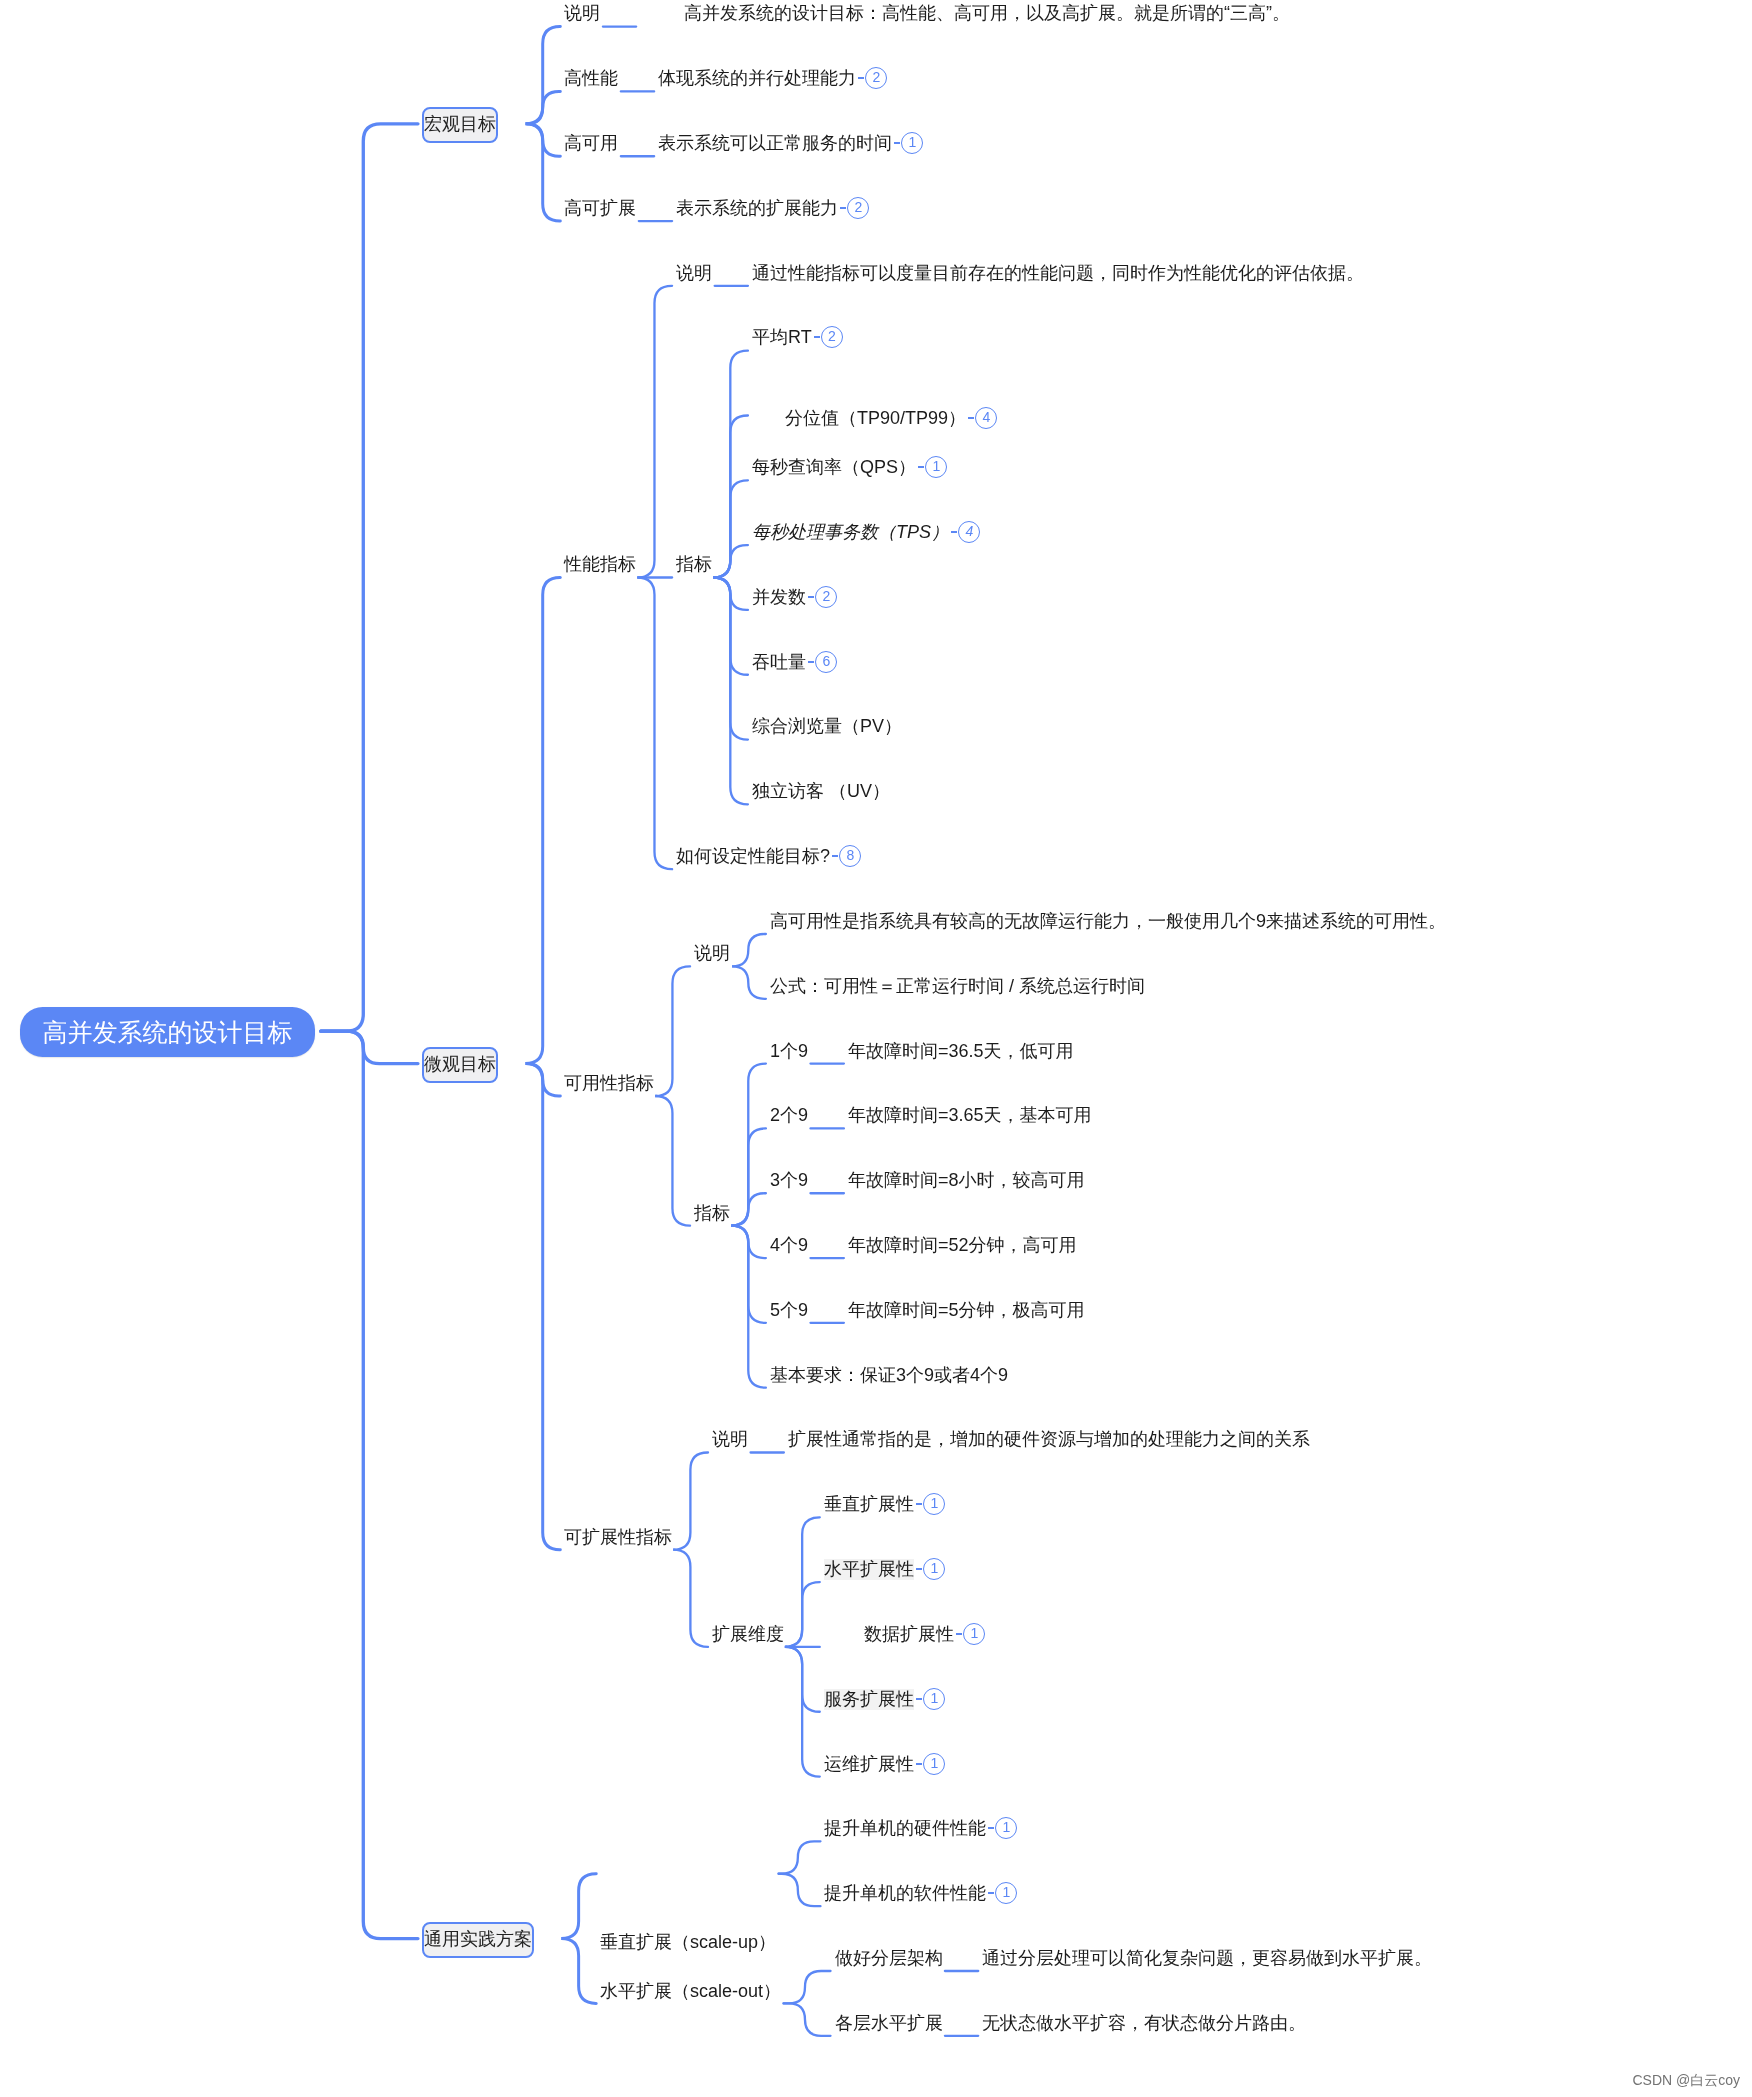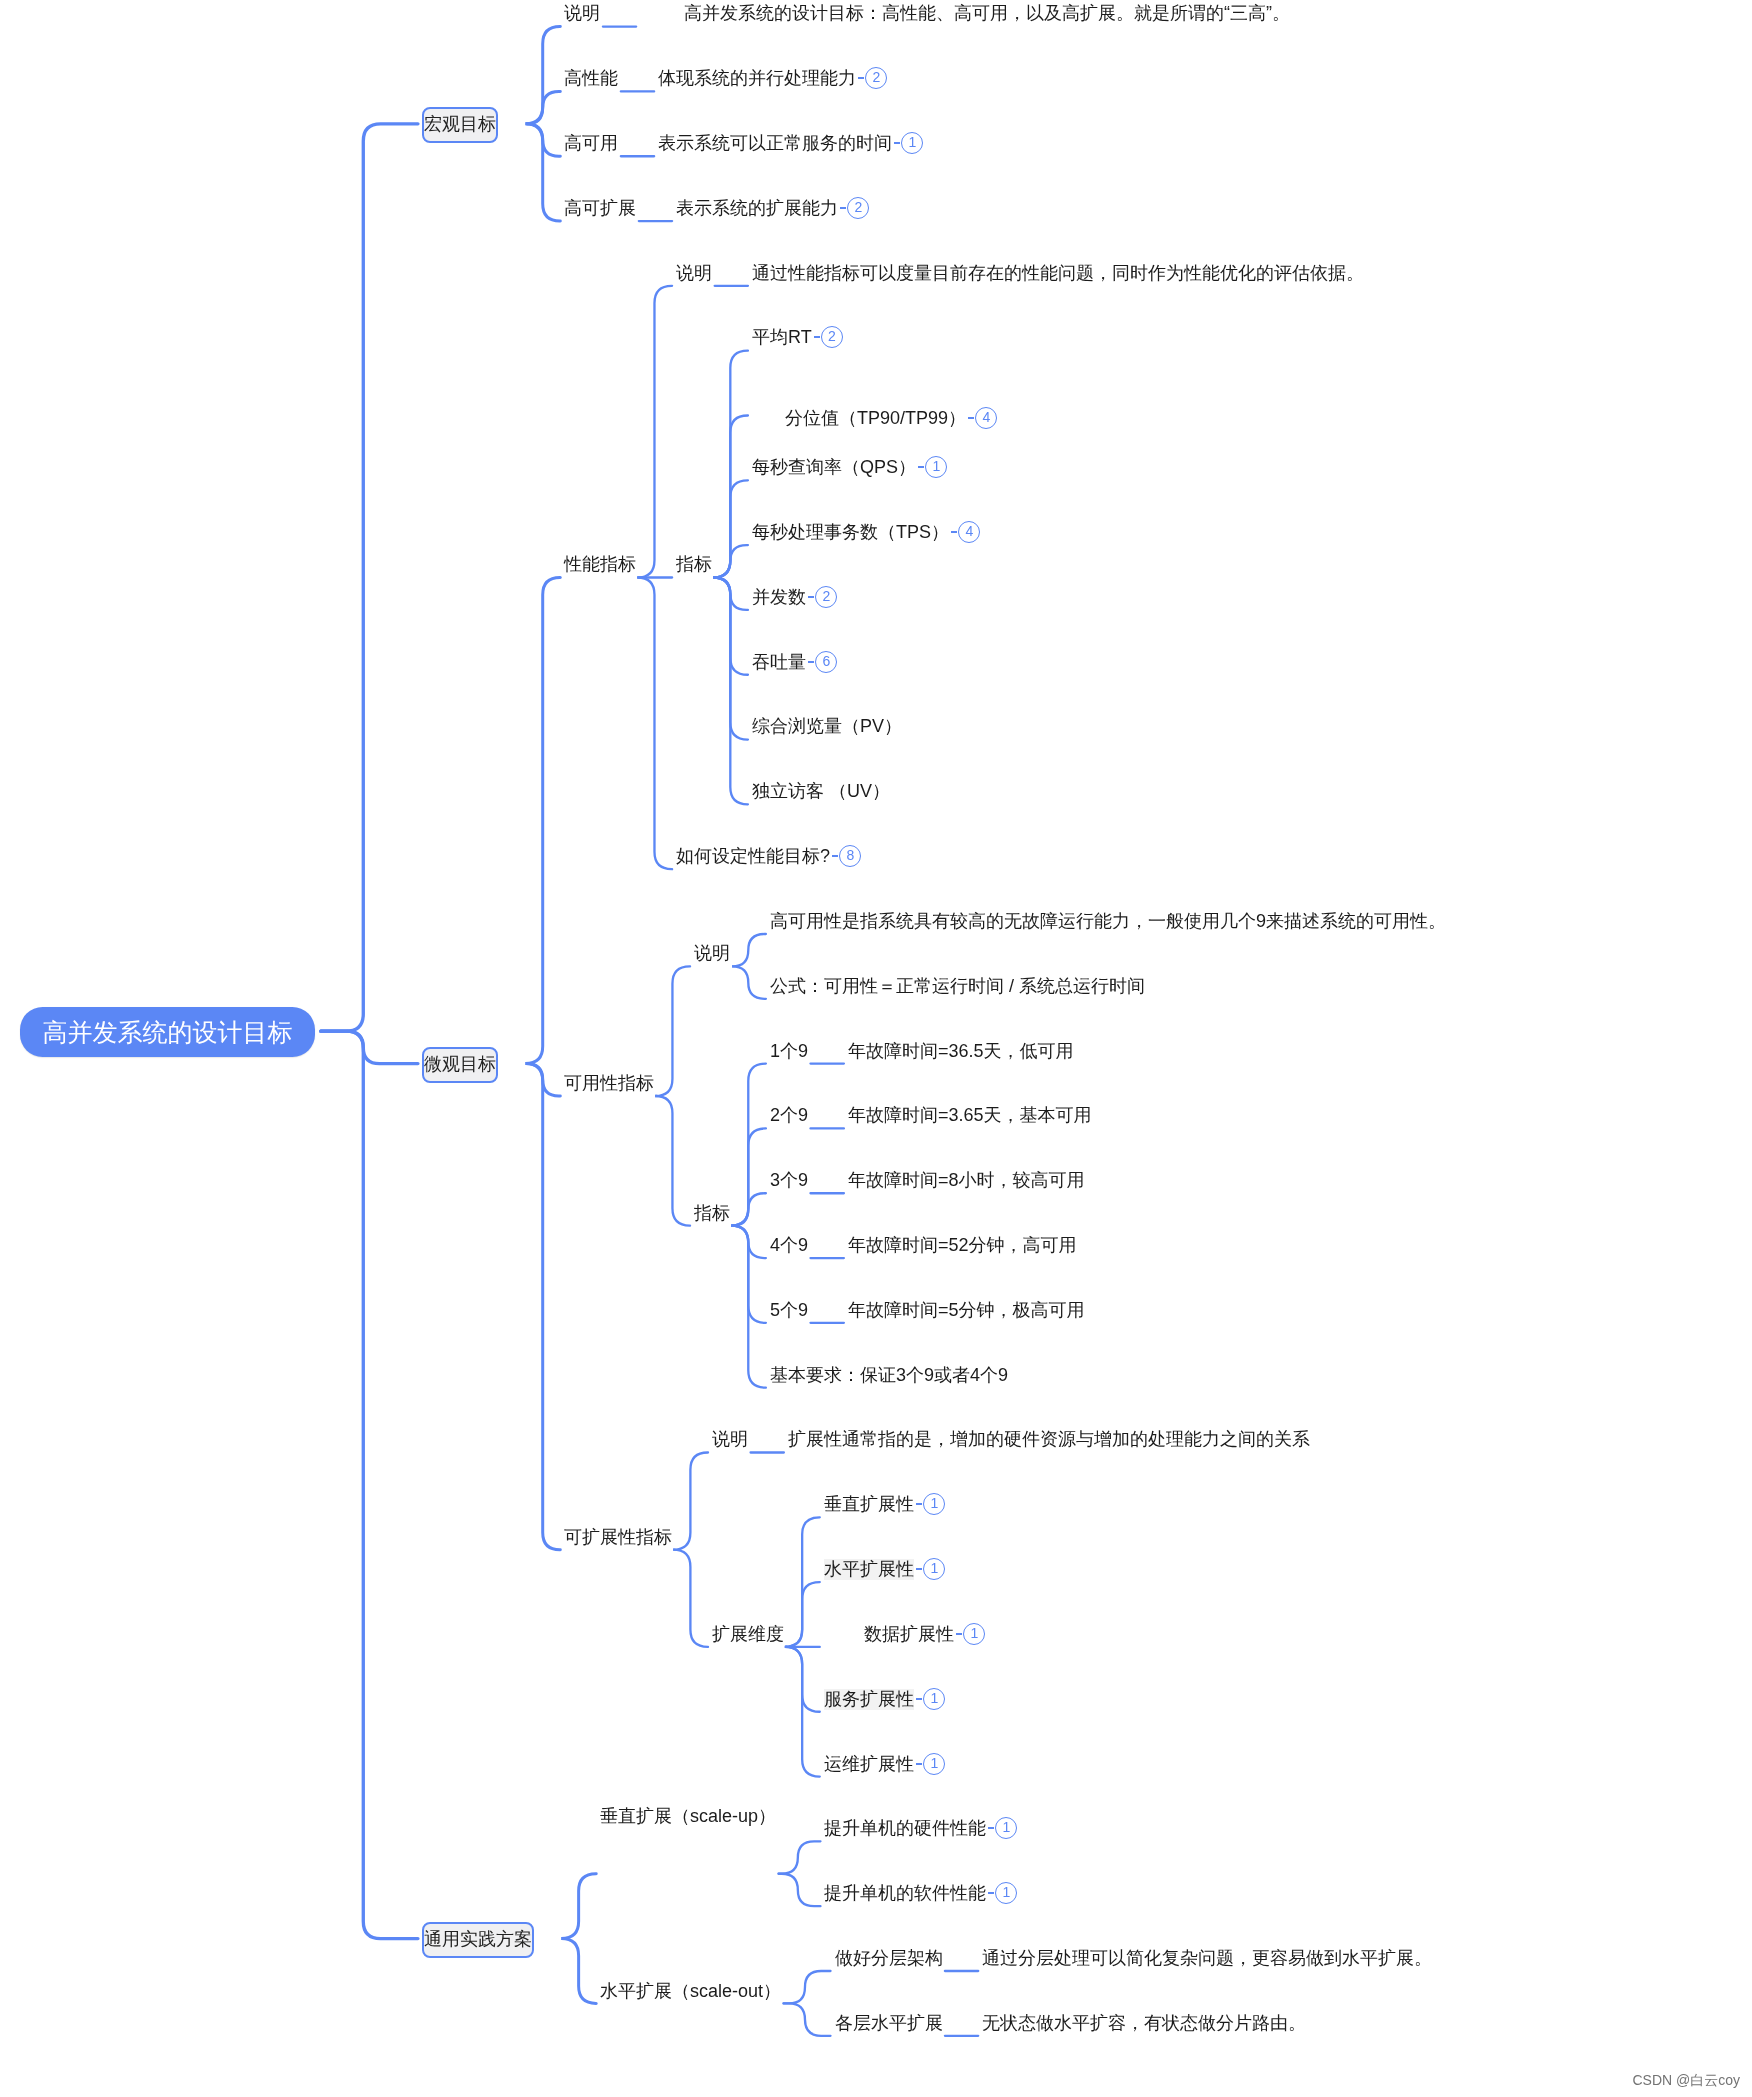--- a/index.html
+++ b/index.html
@@ -92,21 +92,21 @@
       <div class="node plain" style="left: 564px; top: 208px; height: auto; transform: translateY(-11px);"><span class="lbl">高可扩展</span></div>
       <div class="node plain" style="left: 676px; top: 208px; height: auto; transform: translateY(-11px);"><span class="lbl">表示系统的扩展能力</span><span class="badge">2</span></div>
       <div class="node lvl1" style="left: 422px; top: 1047px; height: auto;"><span class="lbl">微观目标</span></div>
       <div class="node plain" style="left: 564px; top: 564px; height: auto; transform: translateY(-11px);"><span class="lbl">性能指标</span></div>
       <div class="node plain" style="left: 676px; top: 273px; height: auto; transform: translateY(-11px);"><span class="lbl">说明</span></div>
       <div class="node plain" style="left: 752px; top: 273px; height: auto; transform: translateY(-11px);"><span class="lbl">通过性能指标可以度量目前存在的性能问题，同时作为性能优化的评估依据。</span></div>
       <div class="node plain" style="left: 676px; top: 564px; height: auto; transform: translateY(-11px);"><span class="lbl">指标</span></div>
       <div class="node plain" style="left: 752px; top: 337px; height: auto; transform: translateY(-11px);"><span class="lbl">平均RT</span><span class="badge">2</span></div>
       <div class="node plain" style="left: 752px; top: 418px; height: auto; transform: translateY(-11px); margin-left: 33px;"><span class="lbl">分位值（TP90/TP99）</span><span class="badge">4</span></div>
       <div class="node plain" style="left: 752px; top: 467px; height: auto; transform: translateY(-11px);"><span class="lbl">每秒查询率（QPS）</span><span class="badge">1</span></div>
-      <div class="node plain" style="left: 752px; top: 532px; height: auto; transform: translateY(-11px);"><span class="lbl">每秒处理事务数（TPS）</span><span class="badge">4</span></div>
+      <div class="node plain" style="left: 752px; top: 532px; height: auto; transform: translateY(-11px); font-style: italic;"><span class="lbl">每秒处理事务数（TPS）</span><span class="badge">4</span></div>
       <div class="node plain" style="left: 752px; top: 597px; height: auto; transform: translateY(-11px);"><span class="lbl">并发数</span><span class="badge">2</span></div>
       <div class="node plain" style="left: 752px; top: 662px; height: auto; transform: translateY(-11px);"><span class="lbl">吞吐量</span><span class="badge">6</span></div>
       <div class="node plain" style="left: 752px; top: 726px; height: auto; transform: translateY(-11px);"><span class="lbl">综合浏览量（PV）</span></div>
       <div class="node plain" style="left: 752px; top: 791px; height: auto; transform: translateY(-11px);"><span class="lbl">独立访客 （UV）</span></div>
       <div class="node plain" style="left: 676px; top: 856px; height: auto; transform: translateY(-11px);"><span class="lbl">如何设定性能目标?</span><span class="badge">8</span></div>
       <div class="node plain" style="left: 564px; top: 1083px; height: auto; transform: translateY(-11px);"><span class="lbl">可用性指标</span></div>
       <div class="node plain" style="left: 694px; top: 953px; height: auto; transform: translateY(-11px);"><span class="lbl">说明</span></div>
       <div class="node plain" style="left: 770px; top: 921px; height: auto; transform: translateY(-11px);"><span class="lbl">高可用性是指系统具有较高的无故障运行能力，一般使用几个9来描述系统的可用性。</span></div>
       <div class="node plain" style="left: 770px; top: 986px; height: auto; transform: translateY(-11px);"><span class="lbl">公式：可用性＝正常运行时间 / 系统总运行时间</span></div>
       <div class="node plain" style="left: 694px; top: 1213px; height: auto; transform: translateY(-11px);"><span class="lbl">指标</span></div>
@@ -124,21 +124,21 @@
       <div class="node plain" style="left: 564px; top: 1537px; height: auto; transform: translateY(-11px);"><span class="lbl">可扩展性指标</span></div>
       <div class="node plain" style="left: 712px; top: 1439px; height: auto; transform: translateY(-11px);"><span class="lbl">说明</span></div>
       <div class="node plain" style="left: 788px; top: 1439px; height: auto; transform: translateY(-11px);"><span class="lbl">扩展性通常指的是，增加的硬件资源与增加的处理能力之间的关系</span></div>
       <div class="node plain" style="left: 712px; top: 1634px; height: auto; transform: translateY(-11px);"><span class="lbl">扩展维度</span></div>
       <div class="node plain" style="left: 824px; top: 1504px; height: auto; transform: translateY(-11px);"><span class="lbl">垂直扩展性</span><span class="badge">1</span></div>
       <div class="node plain" style="left: 824px; top: 1569px; height: auto; transform: translateY(-11px);"><span class="lbl hl">水平扩展性</span><span class="badge">1</span></div>
       <div class="node plain" style="left: 824px; top: 1634px; height: auto; transform: translateY(-11px); margin-left: 40px;"><span class="lbl">数据扩展性</span><span class="badge">1</span></div>
       <div class="node plain" style="left: 824px; top: 1699px; height: auto; transform: translateY(-11px);"><span class="lbl hl">服务扩展性</span><span class="badge">1</span></div>
       <div class="node plain" style="left: 824px; top: 1764px; height: auto; transform: translateY(-11px);"><span class="lbl">运维扩展性</span><span class="badge">1</span></div>
       <div class="node lvl1" style="left: 422px; top: 1922px; height: auto;"><span class="lbl">通用实践方案</span></div>
-      <div class="node plain" style="left: 600px; top: 1816px; height: auto; transform: translateY(-11px);"><span class="lbl">垂直扩展（scale-up）</span></div>
+      <div class="node plain" style="left: 600px; top: 1942px; height: auto; transform: translateY(-11px);"><span class="lbl">垂直扩展（scale-up）</span></div>
       <div class="node plain" style="left: 824px; top: 1828px; height: auto; transform: translateY(-11px);"><span class="lbl">提升单机的硬件性能</span><span class="badge">1</span></div>
       <div class="node plain" style="left: 824px; top: 1893px; height: auto; transform: translateY(-11px);"><span class="lbl">提升单机的软件性能</span><span class="badge">1</span></div>
       <div class="node plain" style="left: 600px; top: 1991px; height: auto; transform: translateY(-11px);"><span class="lbl">水平扩展（scale-out）</span></div>
       <div class="node plain" style="left: 835px; top: 1958px; height: auto; transform: translateY(-11px);"><span class="lbl">做好分层架构</span></div>
       <div class="node plain" style="left: 982px; top: 1958px; height: auto; transform: translateY(-11px);"><span class="lbl">通过分层处理可以简化复杂问题，更容易做到水平扩展。</span></div>
       <div class="node plain" style="left: 835px; top: 2023px; height: auto; transform: translateY(-11px);"><span class="lbl">各层水平扩展</span></div>
       <div class="node plain" style="left: 982px; top: 2023px; height: auto; transform: translateY(-11px);"><span class="lbl">无状态做水平扩容，有状态做分片路由。</span></div>
     </div>
   <div class="wm">CSDN @白云coy</div>
 </div>

